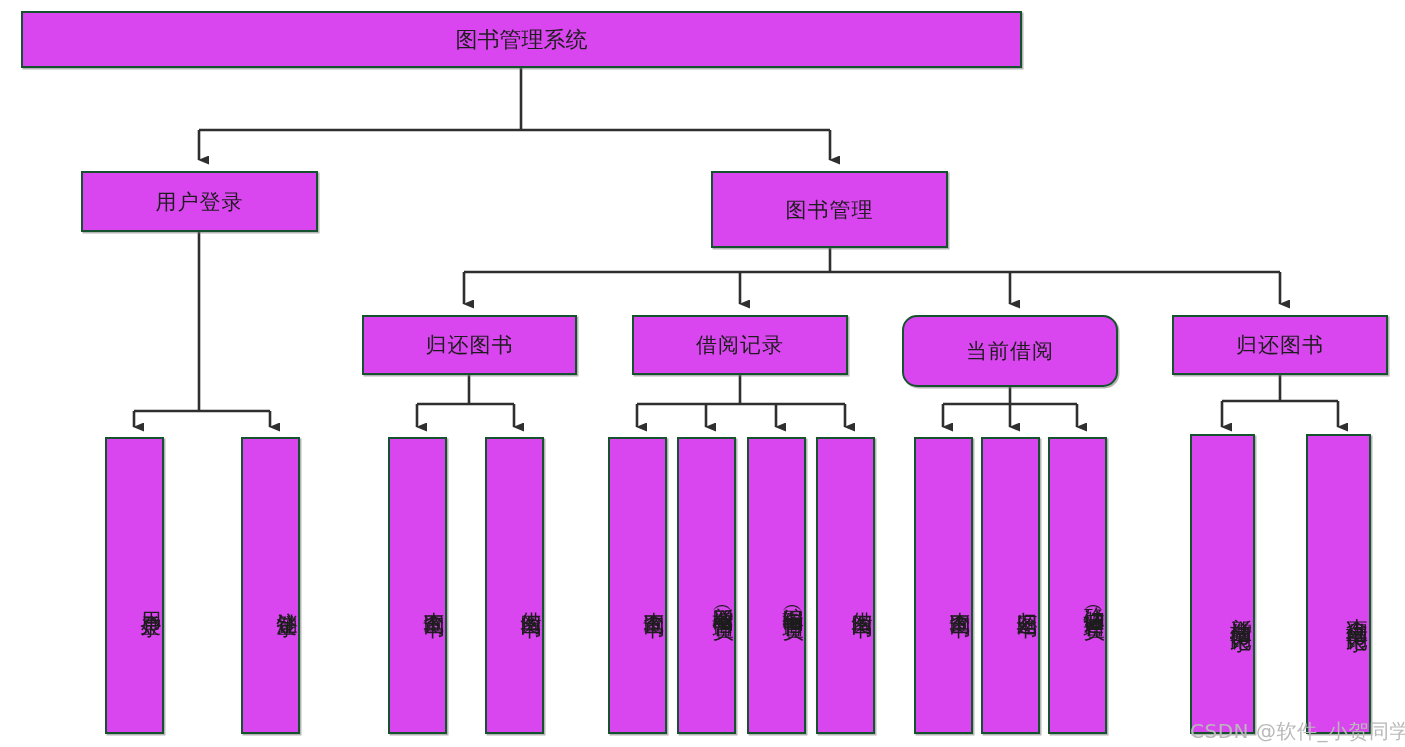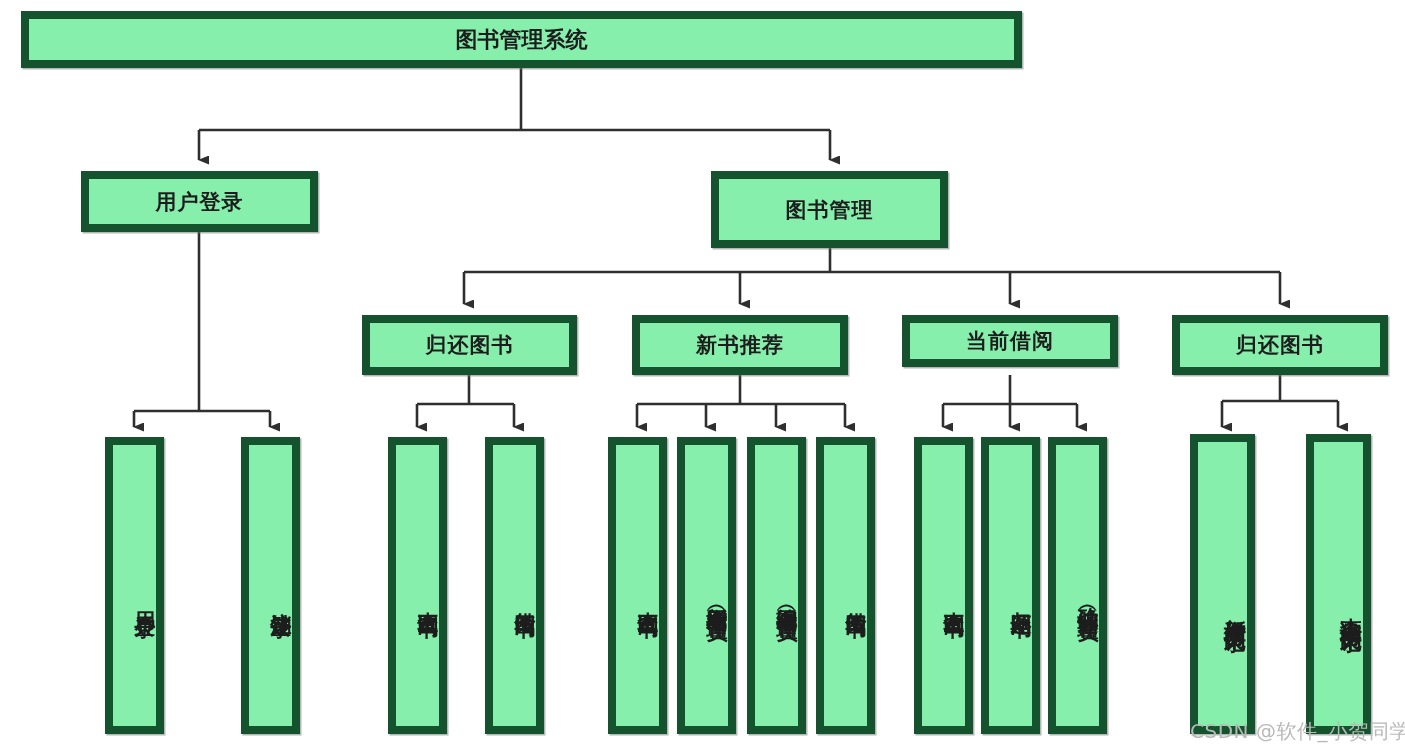--- a/index.html
+++ b/index.html
@@ -8,26 +8,25 @@
     width:1405px;height:747px;
     background:#ffffff;
     font-family:"DejaVu Sans","Liberation Sans",sans-serif;
     overflow:hidden;
   }
   #chart-root{position:relative;width:1405px;height:747px;}
   svg#wires{position:absolute;left:0;top:0;width:1405px;height:747px;}
   .node{
     position:absolute;
     box-sizing:border-box;
-    background:#86efac;
-    border:8px solid #14532d;
+    background:#d946ef;
+    border:2px solid #14532d;
     box-shadow:1.5px 1.5px 0 0 rgba(120,120,120,.55);
     display:flex;align-items:center;justify-content:center;
     color:#1d1d1d;
-    font-weight:bold;
   }
   .node.h-label{font-size:21px;letter-spacing:1px;}
   .node.root{font-size:22px;}
   .leaf{
     writing-mode:vertical-rl;
     text-orientation:upright;
     font-size:21px;
     line-height:1.06;
     letter-spacing:2px;
     padding-top:26px;
@@ -98,22 +97,22 @@
       <path d="M1338,401 L1338,427" marker-end="url(#arw)"></path>
     </g>
   </svg>
 
   <div class="node root" style="left:21px;top:11px;width:1001px;height:57px;">图书管理系统</div>
 
   <div class="node h-label" style="left:81px;top:171px;width:237px;height:61px;">用户登录</div>
   <div class="node h-label" style="left:711px;top:171px;width:237px;height:77px;">图书管理</div>
 
   <div class="node h-label" style="left:362px;top:315px;width:215px;height:60px;">归还图书</div>
-  <div class="node h-label" style="left:632px;top:315px;width:216px;height:60px;">新书推荐</div>
-  <div class="node h-label" style="left:902px;top:315px;width:216px;height:52px;">当前借阅</div>
+  <div class="node h-label" style="left:632px;top:315px;width:216px;height:60px;">借阅记录</div>
+  <div class="node h-label" style="left:902px;top:315px;width:216px;height:72px;border-radius:15px;">当前借阅</div>
   <div class="node h-label" style="left:1172px;top:315px;width:216px;height:60px;">归还图书</div>
 
   <div class="node leaf" style="left:105px;top:437px;width:59px;height:297px;">用户登录</div>
   <div class="node leaf" style="left:241px;top:437px;width:59px;height:297px;">注销登录</div>
 
   <div class="node leaf" style="left:388px;top:437px;width:59px;height:297px;">查询图书</div>
   <div class="node leaf" style="left:485px;top:437px;width:59px;height:297px;">借阅图书</div>
 
   <div class="node leaf" style="left:608px;top:437px;width:59px;height:297px;">查询图书</div>
   <div class="node leaf" style="left:677px;top:437px;width:59px;height:297px;">新增图书（管理员）</div>

